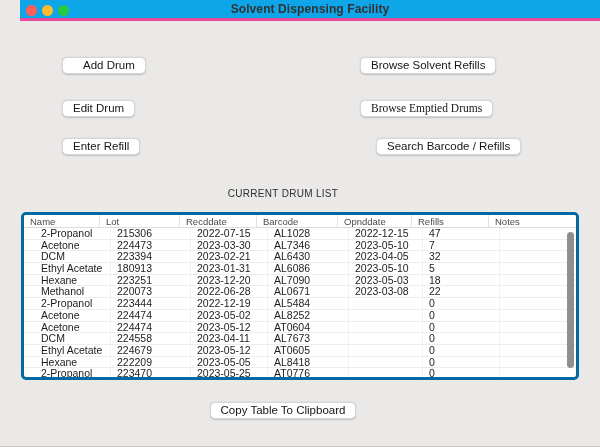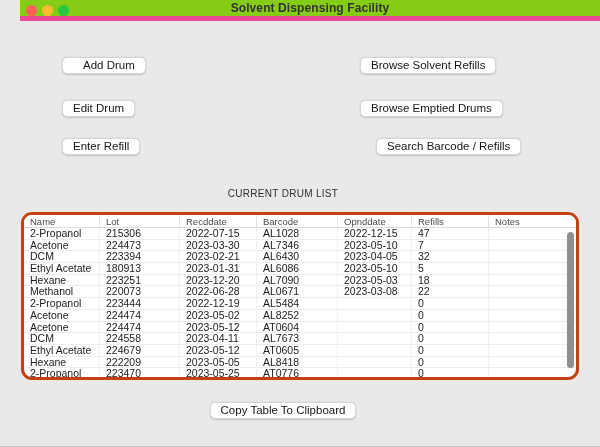--- a/index.html
+++ b/index.html
@@ -6,22 +6,22 @@
   html,body { width: 600px; height: 447px; }
   body {
     font-family: "Liberation Sans", "DejaVu Sans", sans-serif;
     background: #ebe9e8;
     position: relative;
     overflow: hidden;
     border-bottom: 1px solid #c9c7c5;
   }
   .titlebar {
     position: absolute; top: 0; left: 0; right: 0; height: 21px;
-    background: #84cc16;
-    border-bottom: 5px solid #ec4899;
+    background: #0ea5e9;
+    border-bottom: 3px solid #ec4899;
     display: flex; align-items: center; justify-content: center; margin-left: 20px;
   }
   .traffic { position: absolute; left: 6px; top: 5px; display: flex; gap: 5px; }
   .light { width: 11px; height: 11px; border-radius: 50%; }
   .win-title { font-size: 12px; font-weight: bold; color: #333231; letter-spacing: 0.1px; }
 
   .btn {
     position: absolute;
     background: #ffffff;
     border: 1px solid #d8d6d4;
@@ -33,55 +33,55 @@
     color: #151515;
     padding: 0 10px;
     font-family: inherit;
     white-space: nowrap;
     cursor: default;
   }
   #btn-add     { left: 62px;  top: 57px; padding-left: 20px;  }
   #btn-edit    { left: 62px;  top: 100px; }
   #btn-refill  { left: 62px;  top: 138px; }
   #btn-browse-refills { left: 360px; top: 57px;  }
-  #btn-browse-drums   { left: 360px; top: 100px; }
+  #btn-browse-drums   { left: 360px; top: 100px; font-family: Liberation Serif, serif; }
   #btn-search         { left: 360px; top: 138px; margin-left: 16px; }
   #btn-copy           { left: 0; right: 34px; margin: 0 auto; top: 402px; width: max-content; }
 
   .section-label {
     position: absolute; top: 188px; left: 0; width: 566px;
     text-align: center;
     font-size: 10px; color: #2e2e2e; letter-spacing: 0.3px;
   }
 
   .table-frame {
     position: absolute; left: 21px; top: 212px;
     width: 558px; height: 168px;
-    border: 3px solid #c2410c;
-    border-radius: 11px;
+    border: 3px solid #0369a1;
+    border-radius: 5px;
     background: #ffffff;
     overflow: hidden;
   }
   .thead-row, .trow {
     display: grid;
     grid-template-columns: 76px 80px 77px 81px 74px 77px 1fr;
   }
   .thead-row {
     height: 13px;
     border-bottom: 1px solid #dcdcdc;
     background: #ffffff;
   }
   .hcell {
     font-size: 9.5px; color: #4a4a4a;
     padding: 1px 0 0 6px;
     border-right: 1px solid #e4e4e4;
     overflow: hidden; white-space: nowrap;
   }
   .hcell:last-child { border-right: none; }
-  .trow { height: 11.7px; border-bottom: 1px solid #ededed; }
+  .trow { height: 11.7px; border-bottom: 1px solid #ededed; padding-left: 11px; }
   .tcell {
     font-size: 10.5px; color: #1c1c1e;
     padding: 0 0 0 6px;
     line-height: 11px;
     border-right: 1px solid #f1f1f1;
     overflow: hidden; white-space: nowrap;
   }
   .tcell:last-child { border-right: none; }
 
   .vscrollbar {

